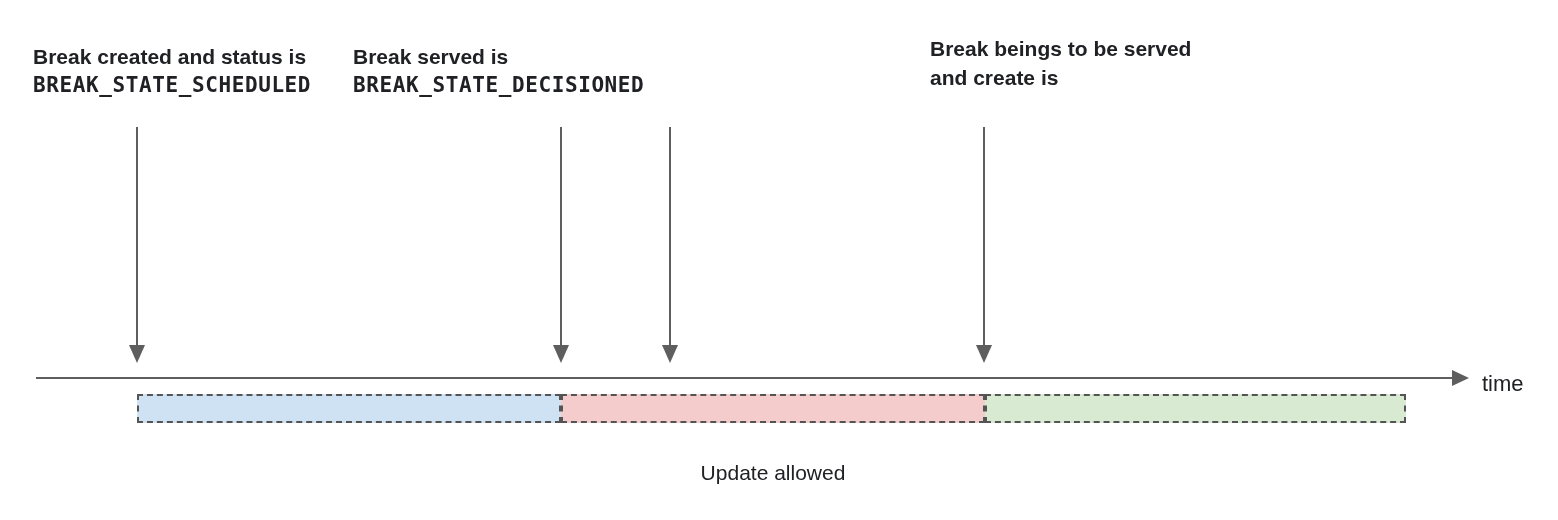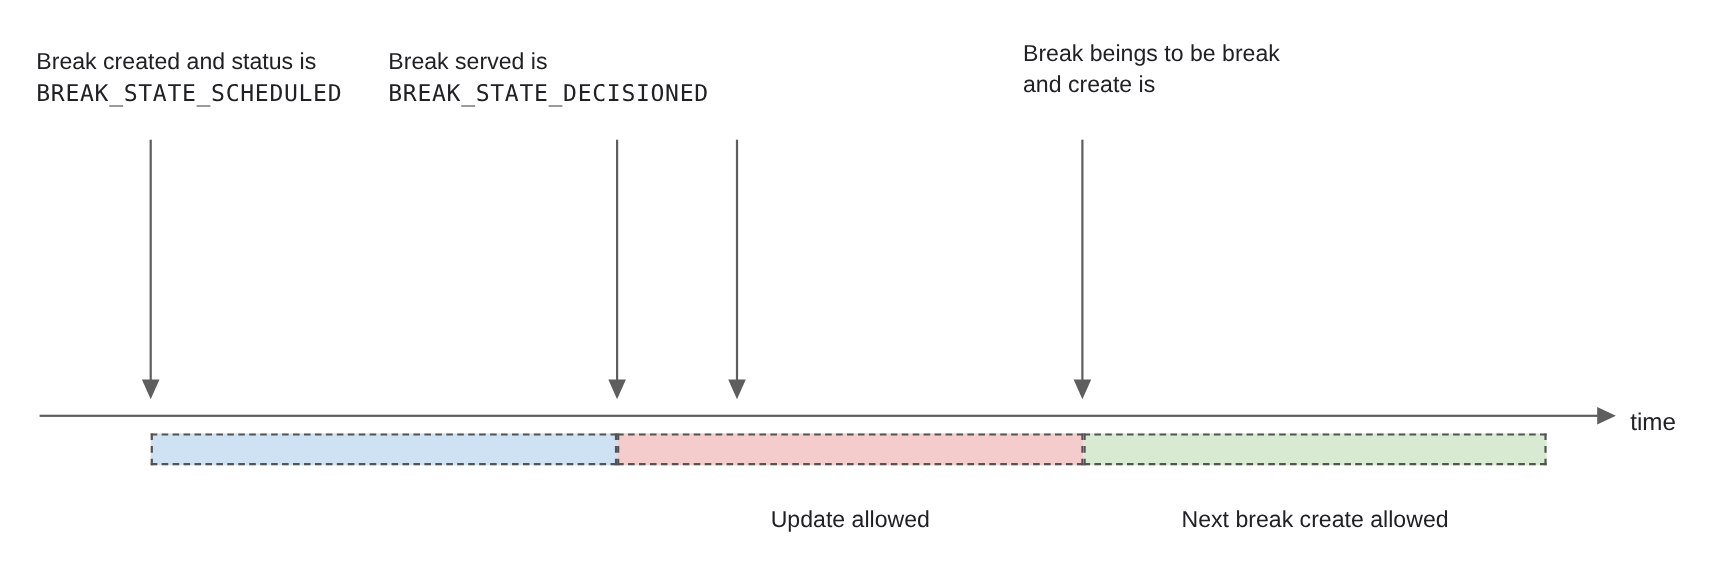--- a/index.html
+++ b/index.html
@@ -13,21 +13,21 @@
     position: relative;
     width: 1558px;
     height: 520px;
     background: #ffffff;
     font-family: "Liberation Sans", sans-serif;
     color: var(--text);
     overflow: hidden;
   }
 
   
-  .ann { position: absolute; }
+  .ann { position: absolute; font-weight: bold; }
   .ann-line { font-size: 21px; line-height: 29px; white-space: nowrap; }
   .ann-line.mono {
     font-family: "DejaVu Sans Mono", "Liberation Mono", monospace;
     font-size: 21px;
     letter-spacing: 0.6px;
   }
 
   
   .v-arrow { position: absolute; top: 127px; width: 16px; height: 236px; }
   .v-arrow .v-line {
@@ -90,21 +90,21 @@
     <div class="ann-line mono">BREAK_STATE_SCHEDULED</div>
   </div>
 
   <div class="ann" style="left:353px; top:42px;">
     <div class="ann-line">Break served is</div>
     <div class="ann-line mono">BREAK_STATE_DECISIONED</div>
   </div>
 
 
   <div class="ann" style="left:930px; top:34px;">
-    <div class="ann-line">Break beings to be break</div>
+    <div class="ann-line">Break beings to be served</div>
     <div class="ann-line">and create is</div>
   </div>
 
   <div class="v-arrow" style="left:129px;">
     <div class="v-line"></div>
     <div class="v-head"></div>
   </div>
   <div class="v-arrow" style="left:553px;">
     <div class="v-line"></div>
     <div class="v-head"></div>
@@ -120,15 +120,14 @@
 
   <div class="axis-line"></div>
   <div class="axis-head"></div>
   <div class="axis-label">time</div>
 
   <div class="segment seg-blue" style="background-color: rgb(207, 226, 243);"></div>
   <div class="segment seg-red" style="background-color: rgb(244, 204, 204);"></div>
   <div class="segment seg-green" style="background-color: rgb(217, 234, 211);"></div>
 
   <div class="seg-label l2">Update allowed</div>
-  <div class="seg-label l3">Next break create allowed</div>
 
 </div>
 
 </body></html>

